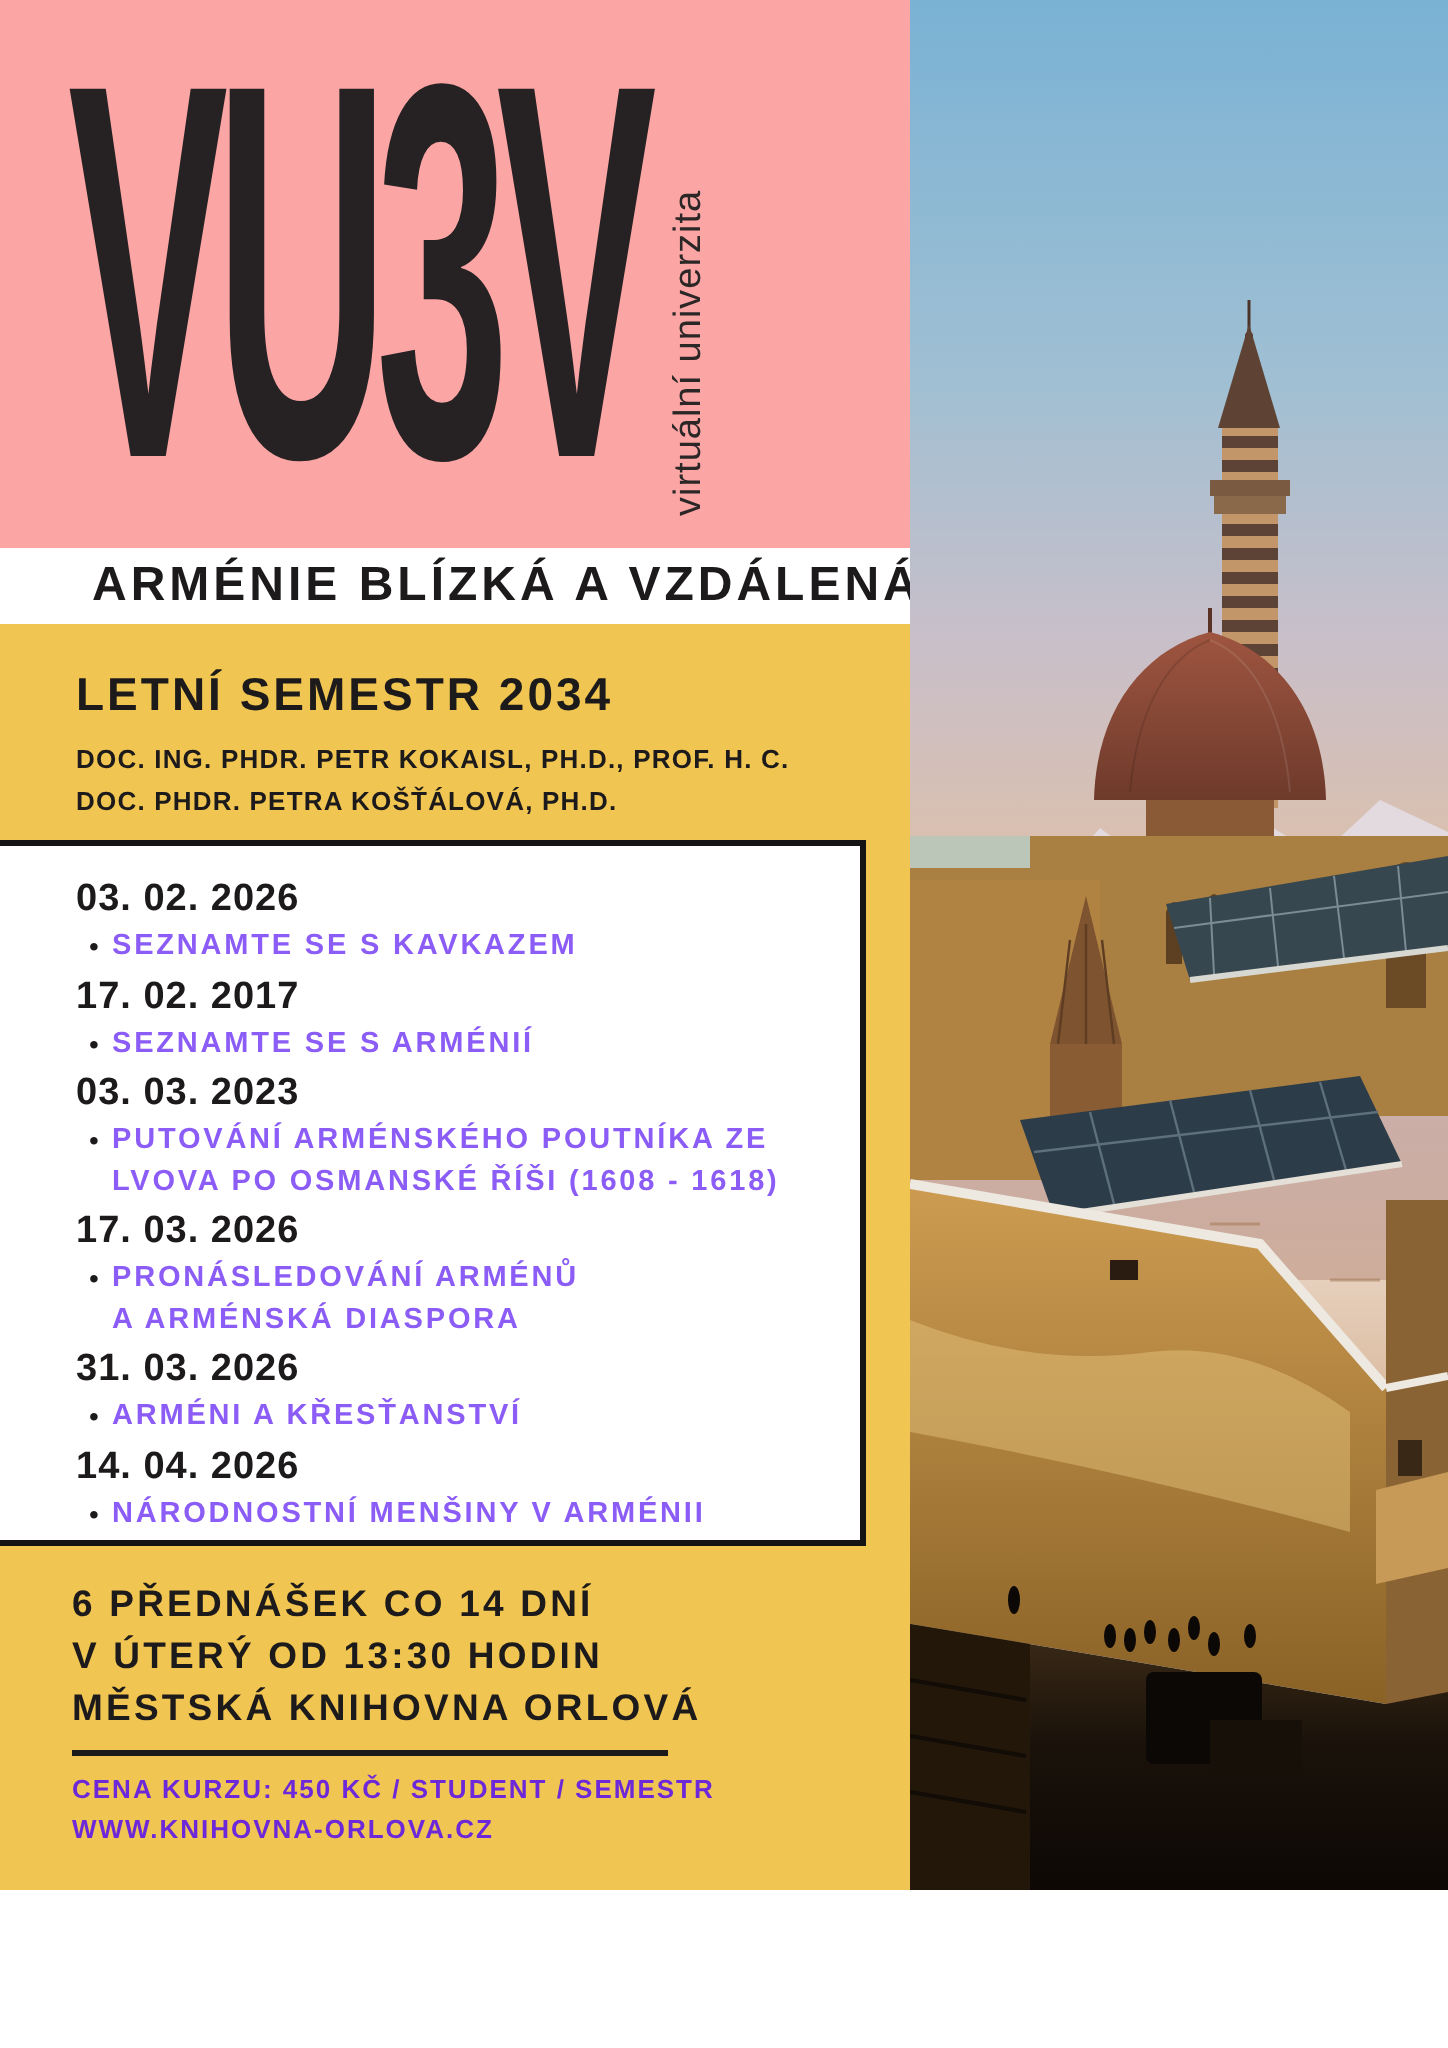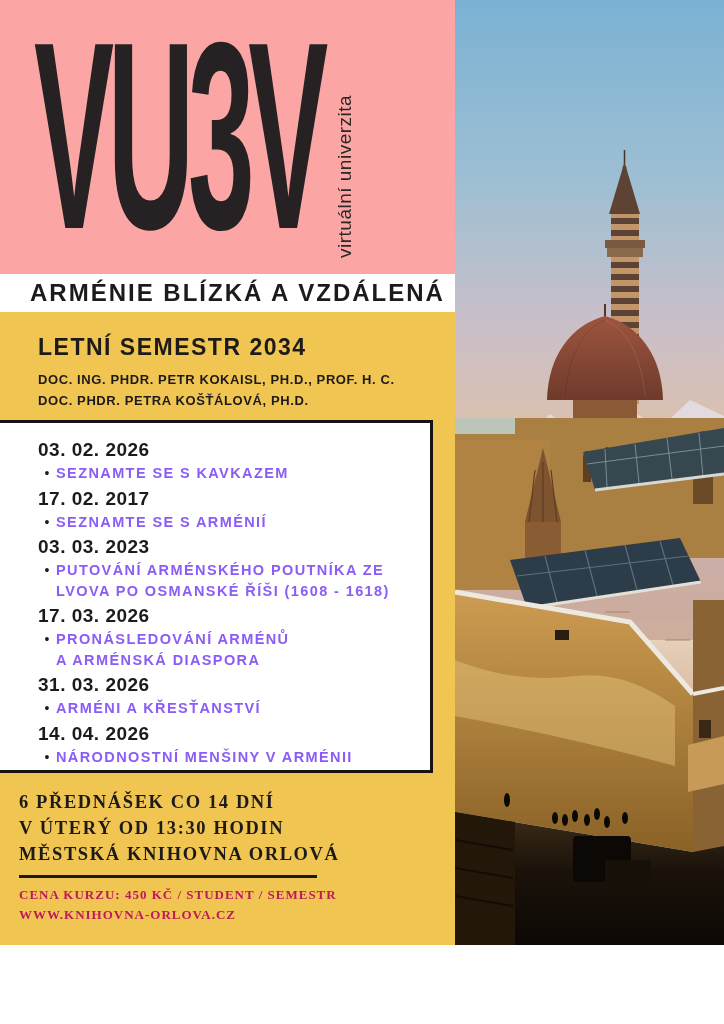--- a/index.html
+++ b/index.html
@@ -44,21 +44,21 @@
     letter-spacing: 0.5px;
     color: #2b2727;
     white-space: nowrap;
   }
 
   .title-band {
     position: absolute; left: 0; top: 274px;
     width: 455px; height: 38px;
     background: #ffffff;
     line-height: 38px;
-    padding-left: 30px;
+    padding-left: 46px;
     font-size: 24px; font-weight: 800;
     letter-spacing: 2px;
     color: #1d1a1b;
     white-space: nowrap;
   }
 
   .semester {
     position: absolute; left: 0; top: 312px;
     width: 455px; height: 108px;
     padding: 22px 0 0 38px;
@@ -99,37 +99,36 @@
   .sched-topic {
     font-size: 14.5px; font-weight: 600;
     letter-spacing: 1.4px; line-height: 20.5px;
     color: #8b5cf6;
     white-space: pre-line;
   }
 
   .info {
     position: absolute; left: 0; top: 773px;
     width: 455px; height: 172px;
-    padding: 16px 0 0 19px;
-    font-family: Liberation Serif, serif;
+    padding: 16px 0 0 36px;
   }
   .info-highlight {
     font-size: 18.5px; font-weight: 800;
     letter-spacing: 1.6px; line-height: 26px;
     color: #1d1a1b; white-space: nowrap;
   }
   .info-divider {
     width: 298px; height: 2.5px;
     background: #1d1a1b;
     margin: 8px 0 7.5px 0;
   }
   .info-detail {
     font-size: 13px; font-weight: 700;
     letter-spacing: 1px; line-height: 20px;
-    color: #be185d; white-space: nowrap;
+    color: #6d28d9; white-space: nowrap;
   }
 
   
   .photo {
     position: absolute; left: 455px; top: 0;
     width: 269px; height: 945px;
     overflow: hidden;
   }
   .photo svg { display: block; }
 

